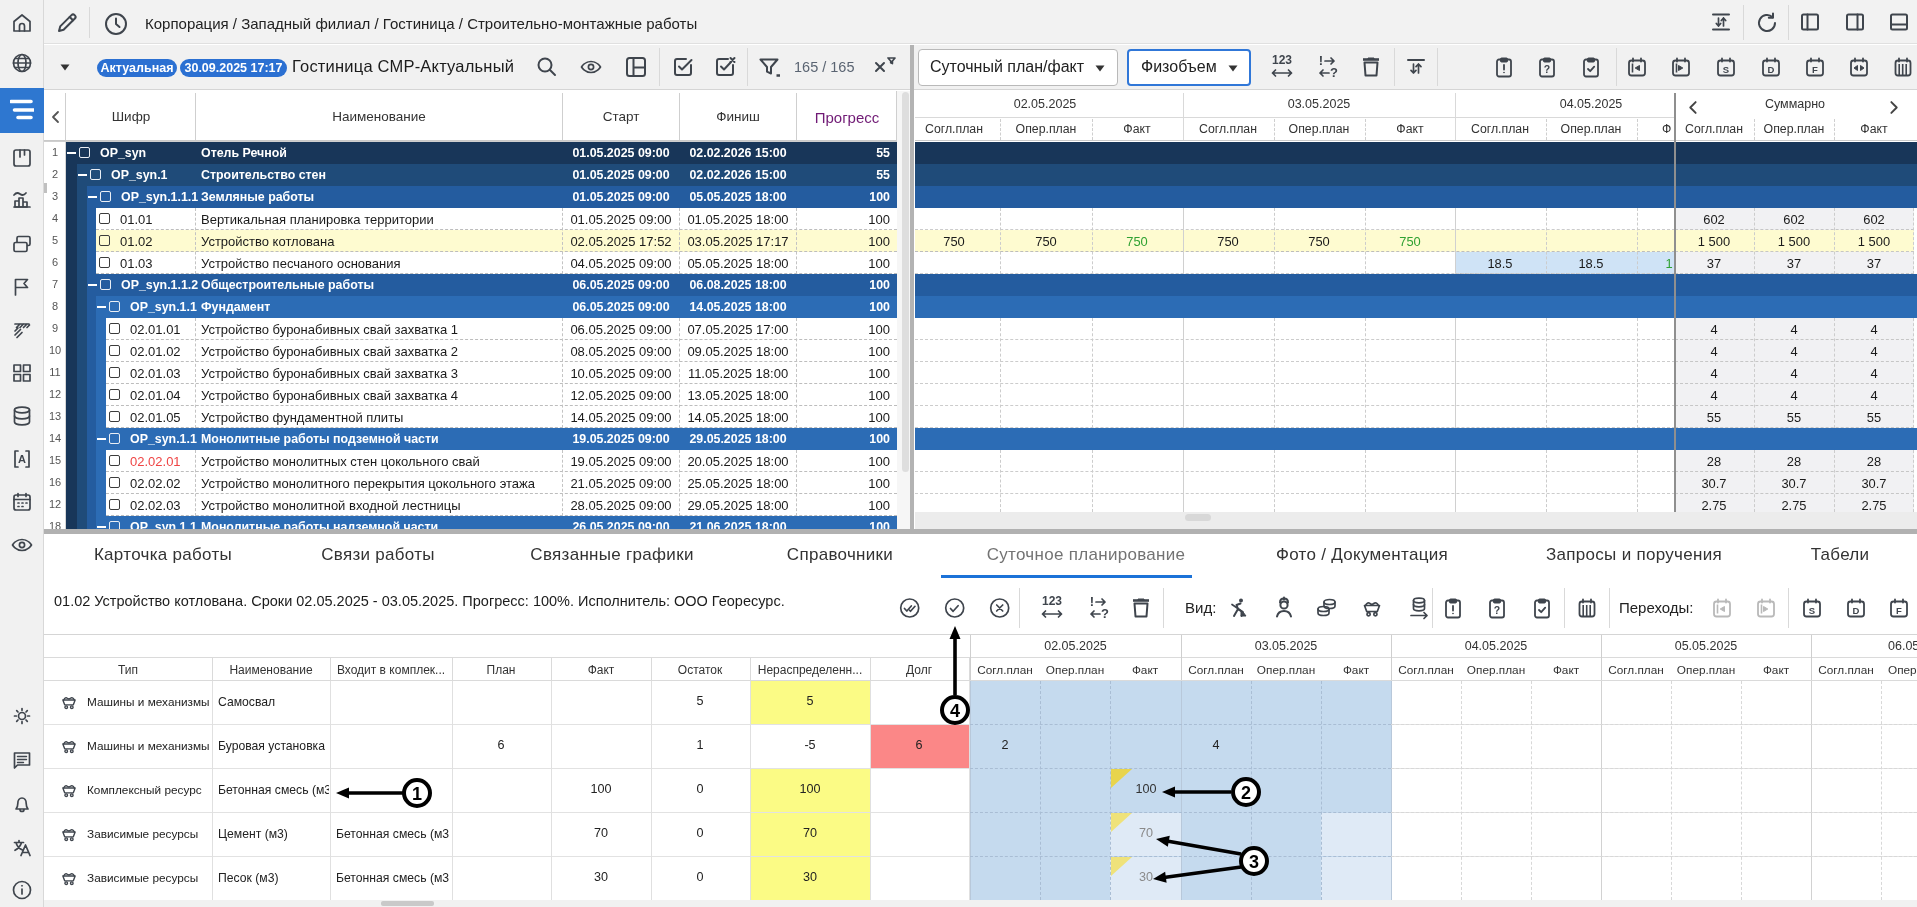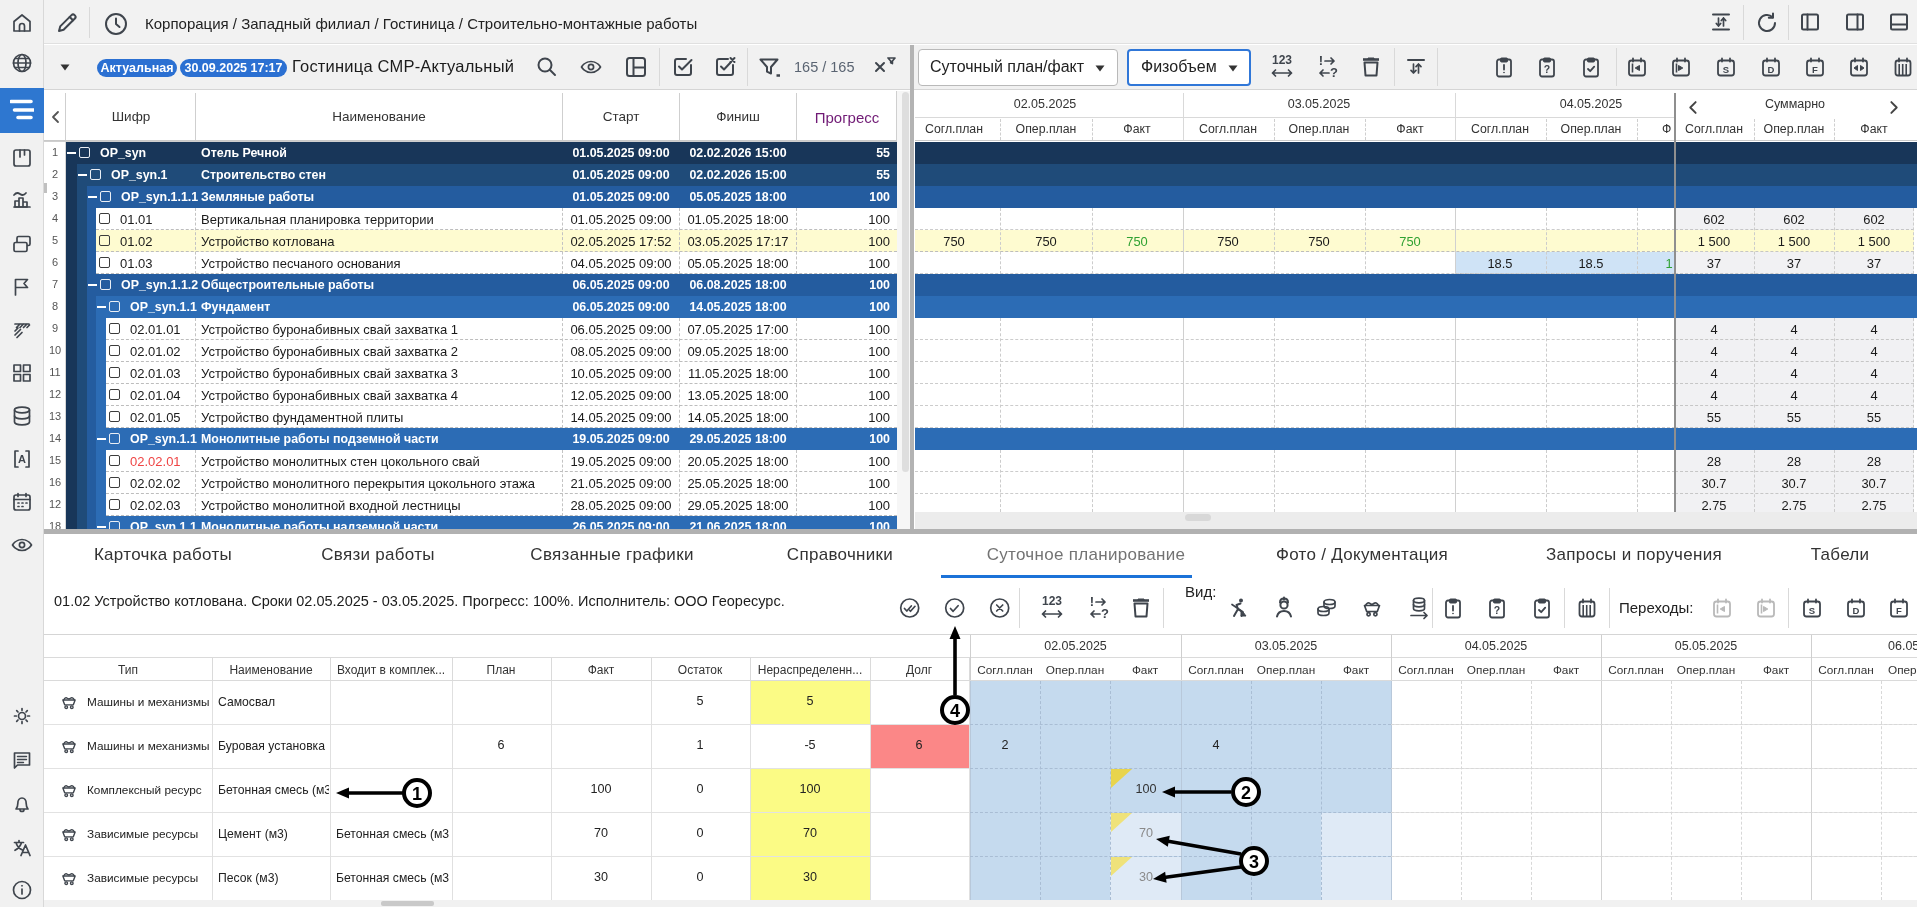--- a/index.html
+++ b/index.html
@@ -688,21 +688,21 @@
     <path d="M13 9h9M22 9l-3-3M22 9l-3 3" stroke="#3f454d" stroke-width="1.7" stroke-linecap="round" stroke-linejoin="round"></path>
     <path d="M17 21H8M8 21l3-3M8 21l3 3" stroke="#3f454d" stroke-width="1.7" stroke-linecap="round" stroke-linejoin="round"></path>
     <text x="22" y="25" font-family="Liberation Sans" font-size="13" font-weight="bold" fill="#3f454d" text-anchor="middle">?</text>
   </svg>
 <svg style="position:absolute;left:1128px;top:595px" width="26" height="26" viewBox="0 0 26 26" fill="none">
     <path d="M6.5 8.5h13l-1 13h-11z" stroke="#3f454d" stroke-width="2" stroke-linecap="round" stroke-linejoin="round"></path>
     <path d="M5 5.5h16" stroke="#3f454d" stroke-width="2.6"></path>
     <path d="M10 5.5V4h6v1.5" fill="#3f454d" stroke="#3f454d"></path>
   </svg>
 <div class="vline" style="left:1163px;top:588px;height:40px"></div>
-<div class="txt" style="left:1185px;top:583px;font-size:15px;color:#222">Вид:</div>
+<div class="txt" style="left:1185px;top:599px;font-size:15px;color:#222">Вид:</div>
 <svg style="position:absolute;left:1225px;top:595px" width="26" height="26" viewBox="0 0 26 26" fill="none">
     <circle cx="16" cy="5.5" r="2" fill="#3f454d"></circle>
     <path d="M9 21l4-7 3.5 2.5V21" stroke="#3f454d" stroke-width="2" stroke-linecap="round" stroke-linejoin="round"></path>
     <path d="M13 14l-1.5-4 4-1.5" stroke="#3f454d" stroke-width="2" stroke-linecap="round" stroke-linejoin="round"></path>
     <path d="M7 9.5 18 17" stroke="#3f454d" stroke-width="1.7" stroke-linecap="round" stroke-linejoin="round"></path>
     <path d="M18 17l3 4h-5z" fill="#3f454d" stroke="#3f454d"></path>
   </svg>
 <svg style="position:absolute;left:1271px;top:595px" width="26" height="26" viewBox="0 0 26 26" fill="none">
     <circle cx="13" cy="10" r="3.6" stroke="#3f454d" stroke-width="2" stroke-linecap="round" stroke-linejoin="round"></circle>
     <path d="M9 7.5c0-2.5 1.8-4 4-4s4 1.5 4 4" stroke="#3f454d" stroke-width="2" stroke-linecap="round" stroke-linejoin="round"></path>

